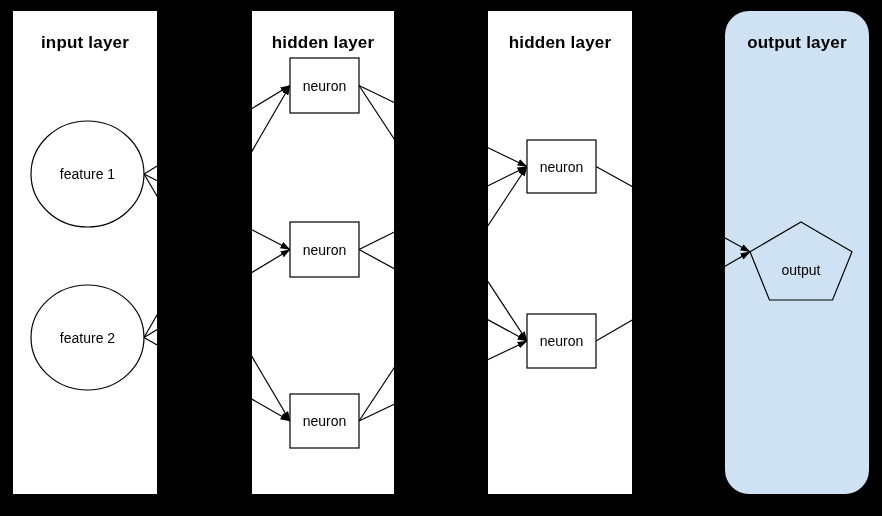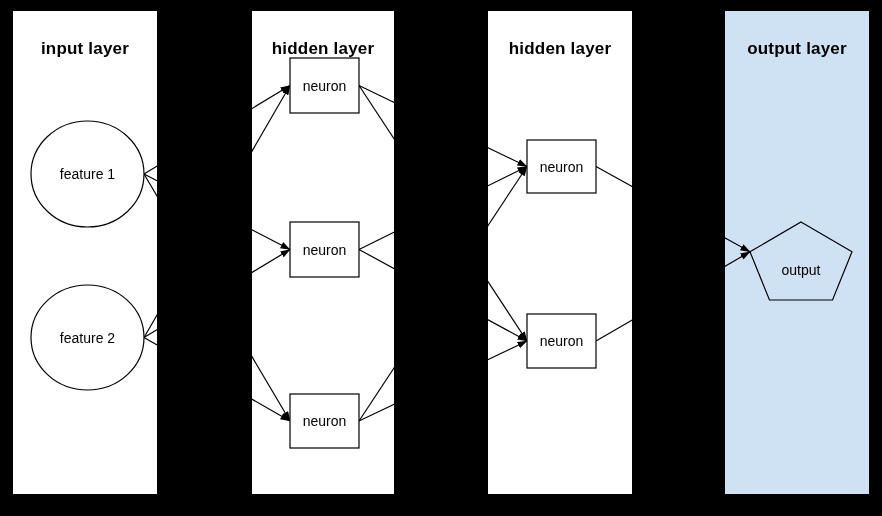--- a/index.html
+++ b/index.html
@@ -16,21 +16,21 @@
   }
   .layer {
     position: absolute;
     box-sizing: border-box;
   }
   .layer-title {
     text-align: center;
     font-weight: bold;
     font-size: 17px;
     color: #000000;
-    padding-top: 28px;
+    padding-top: 22px;
     letter-spacing: 0.2px;
   }
   svg.overlay {
     position: absolute;
     left: 0;
     top: 0;
     width: 882px;
     height: 516px;
     pointer-events: none;
   }
@@ -49,21 +49,21 @@
   </div>
 
   <div class="layer" style="left: 252px; top: 11px; width: 142px; height: 483px; background: rgb(255, 255, 255);">
     <div class="layer-title">hidden layer</div>
   </div>
 
   <div class="layer" style="left: 488px; top: 11px; width: 144px; height: 483px; background: rgb(255, 255, 255);">
     <div class="layer-title">hidden layer</div>
   </div>
 
-  <div class="layer" style="left: 725px; top: 11px; width: 144px; height: 483px; background: rgb(207, 226, 243);">
+  <div class="layer" style="left: 725px; top: 11px; width: 144px; height: 483px; background: rgb(207, 226, 243); border-radius: 24px;">
     <div class="layer-title">output layer</div>
   </div>
 
   <svg class="overlay" xmlns="http://www.w3.org/2000/svg" viewBox="0 0 882 516">
       <defs>
         <marker id="arrow" markerWidth="10" markerHeight="7" refX="9.5" refY="3.5" orient="auto" markerUnits="userSpaceOnUse">
           <path d="M0,0 L10,3.5 L0,7 Z" fill="#000000"></path>
         </marker>
       </defs>
       <line x1="144" y1="174" x2="290" y2="85.5" stroke="#000000" stroke-width="1.2" marker-end="url(#arrow)"></line>

